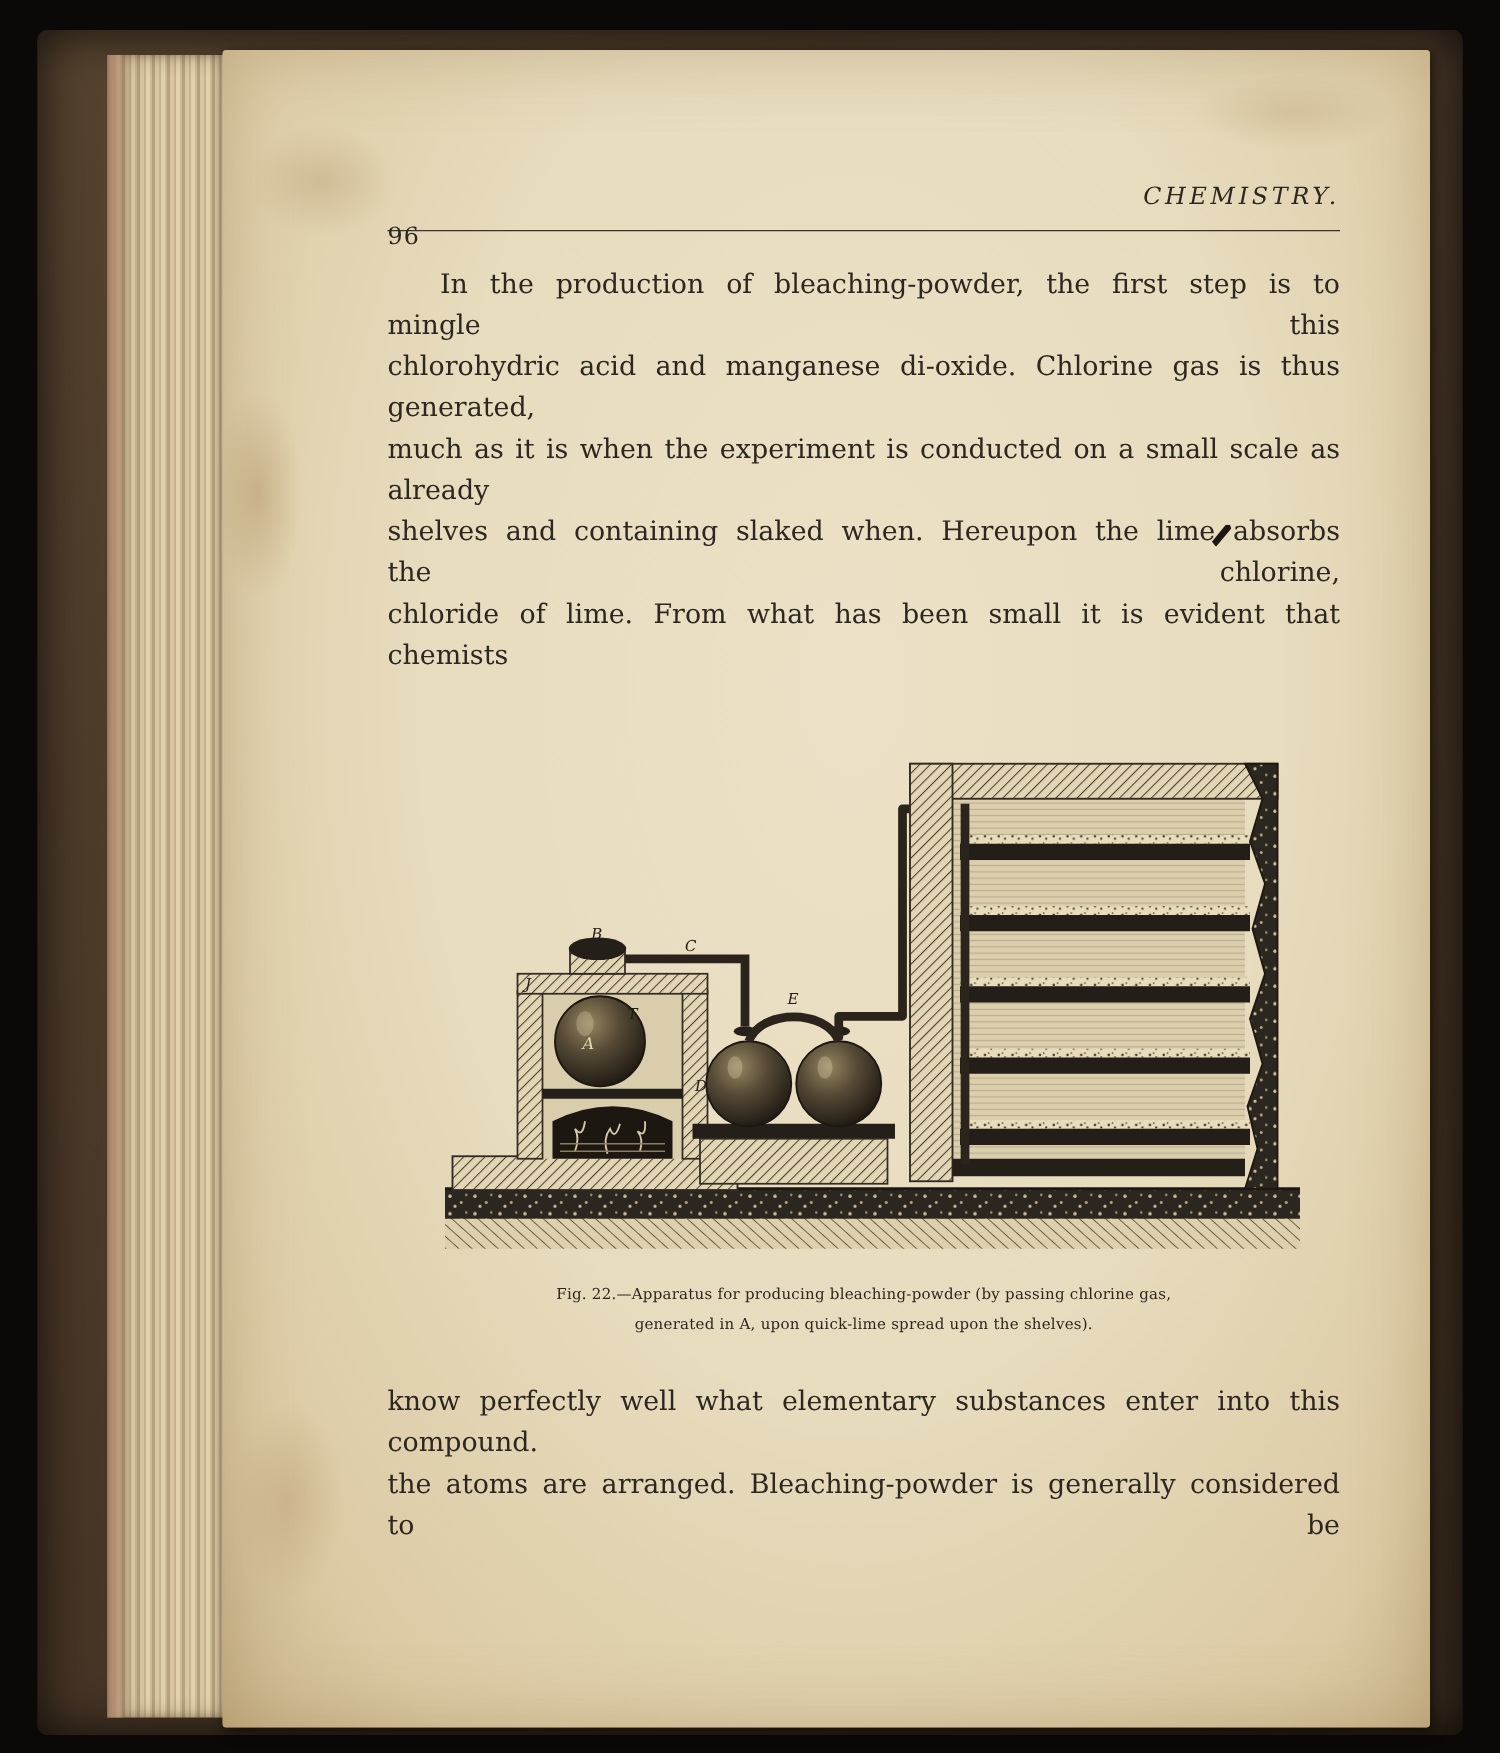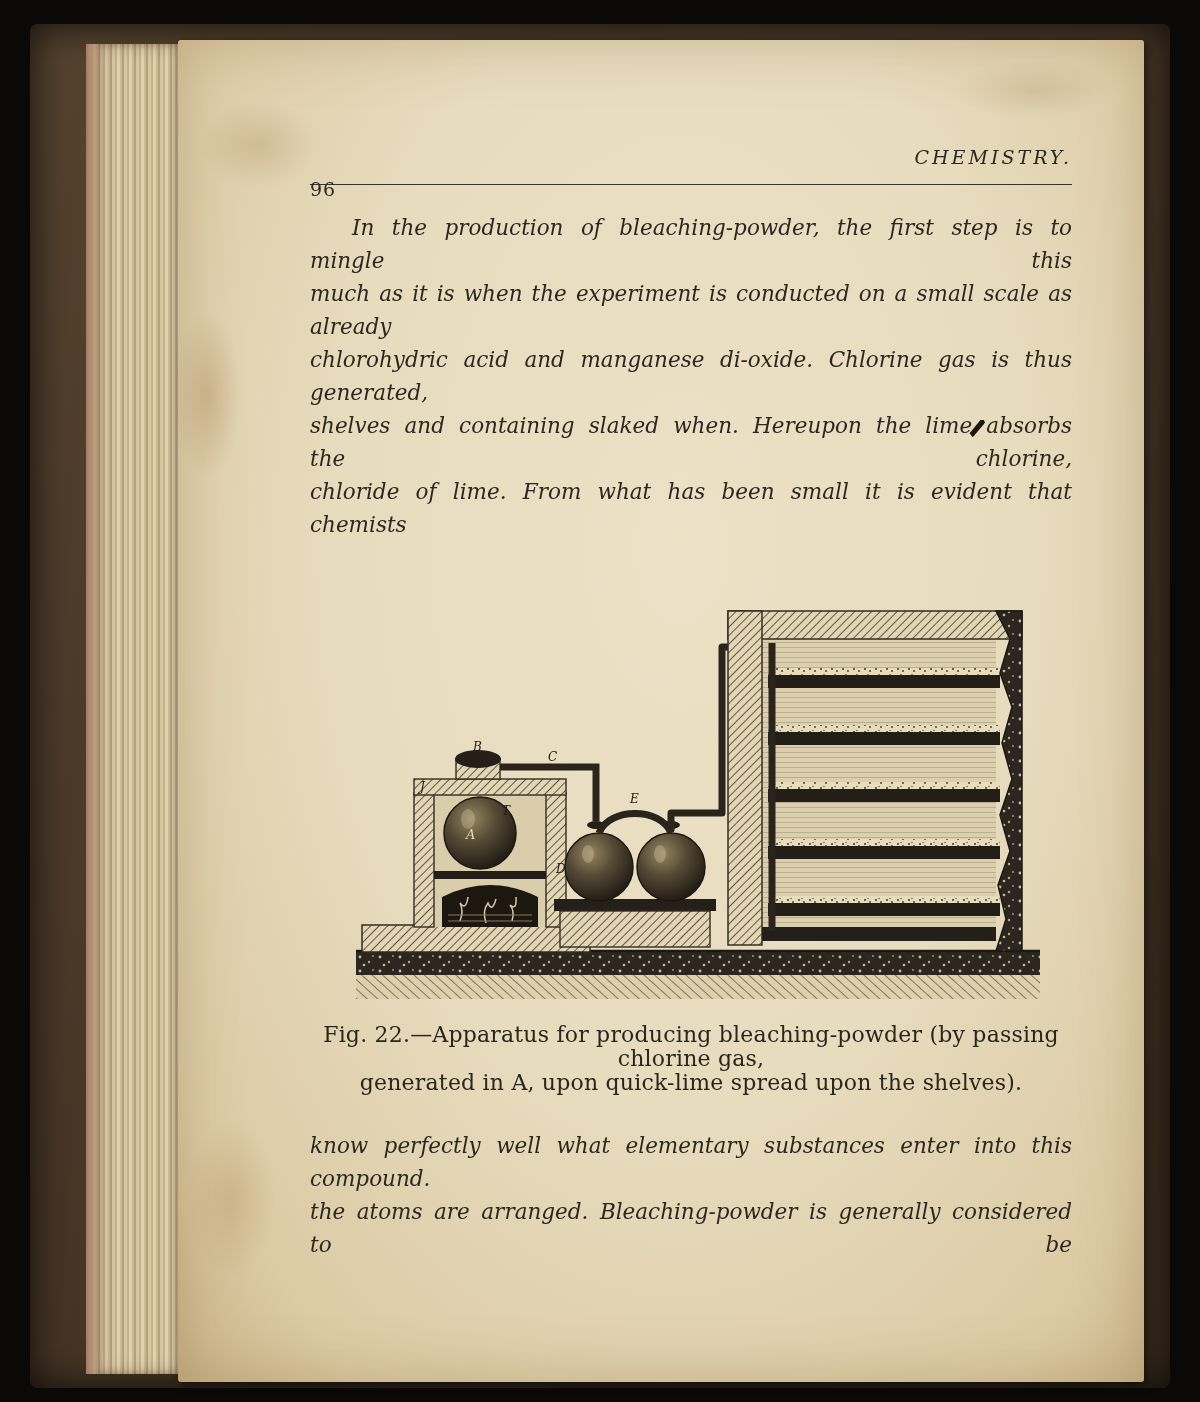--- a/index.html
+++ b/index.html
@@ -24,26 +24,26 @@
   .stain.s3{left:20px;top:60px;width:120px;height:90px;background:radial-gradient(ellipse,rgba(140,100,50,.2),transparent 70%);}
   .stain.s4{right:30px;top:20px;width:160px;height:60px;background:radial-gradient(ellipse,rgba(140,100,50,.16),transparent 70%);}
 
   .content{position:absolute;left:132px;top:104px;width:762px;color:#2d2721;}
   .runhead{position:relative;height:30px;}
   .pagenum{position:absolute;left:0;top:6px;font-size:19px;letter-spacing:1px;margin-top:28px;}
   .title{position:absolute;left:0;right:0;text-align:right;top:2px;font-size:19px;font-style:italic;
          letter-spacing:3px;}
   .rule{border:none;border-top:1.3px solid #3a332b;margin:10px 0 0 0;}
 
-  .para{margin-top:26px;font-size:21.5px;line-height:33px;word-spacing:2px;font-style:italic;}
+  .para{margin-top:26px;font-size:21.5px;line-height:33px;word-spacing:2px;}
   .jline{text-align:justify;text-align-last:justify;white-space:normal;}
   .jline.first{text-indent:42px;}
 
   .fig-wrap{margin:34px 0 0 46px;width:684px;position:relative;}
-  .caption{margin-top:16px;text-align:center;font-size:22px;line-height:24px;letter-spacing:.2px;color:#2b251f;}
+  .caption{margin-top:16px;text-align:center;font-size:12px;line-height:24px;letter-spacing:.2px;color:#2b251f;}
 
   .ink-mark{position:absolute;left:792px;top:378px;width:13px;height:20px;background:#1d1711;
             clip-path:polygon(85% 0,100% 12%,45% 100%,12% 86%,60% 6%);transform:rotate(18deg);}
   svg text{font-family:"DejaVu Serif","Liberation Serif",serif;font-style:italic;}
 </style>
 </head>
 <body>
 
 <div class="stage">
   <div class="cover"></div>
@@ -61,22 +61,22 @@
     <div class="content">
 
       <div class="runhead">
         <span class="pagenum">96</span>
         <span class="title">CHEMISTRY.</span>
       </div>
       <hr class="rule">
 
       <div class="para">
         <div class="jline first">In the production of bleaching-powder, the first step is to mingle this</div>
+        <div class="jline">chlorohydric acid and manganese di-oxide.  Chlorine gas is thus generated,</div>
         <div class="jline">much as it is when the experiment is conducted on a small scale as already</div>
-        <div class="jline">chlorohydric acid and manganese di-oxide.  Chlorine gas is thus generated,</div>
         <div class="jline">shelves and containing slaked when.  Hereupon the lime absorbs the chlorine,</div>
         <div class="jline">chloride of lime.   From what has been small it is evident that chemists</div>
       </div>
 
       <div class="fig-wrap">
         <svg width="684" height="428" viewBox="0 0 684 428">
           <defs>
             <pattern id="hA" width="6" height="6" patternUnits="userSpaceOnUse" patternTransform="rotate(45)">
               <rect width="6" height="6" fill="#e2d6b4"></rect>
               <line x1="0" y1="0" x2="0" y2="6" stroke="#4a4132" stroke-width="1.7"></line>

